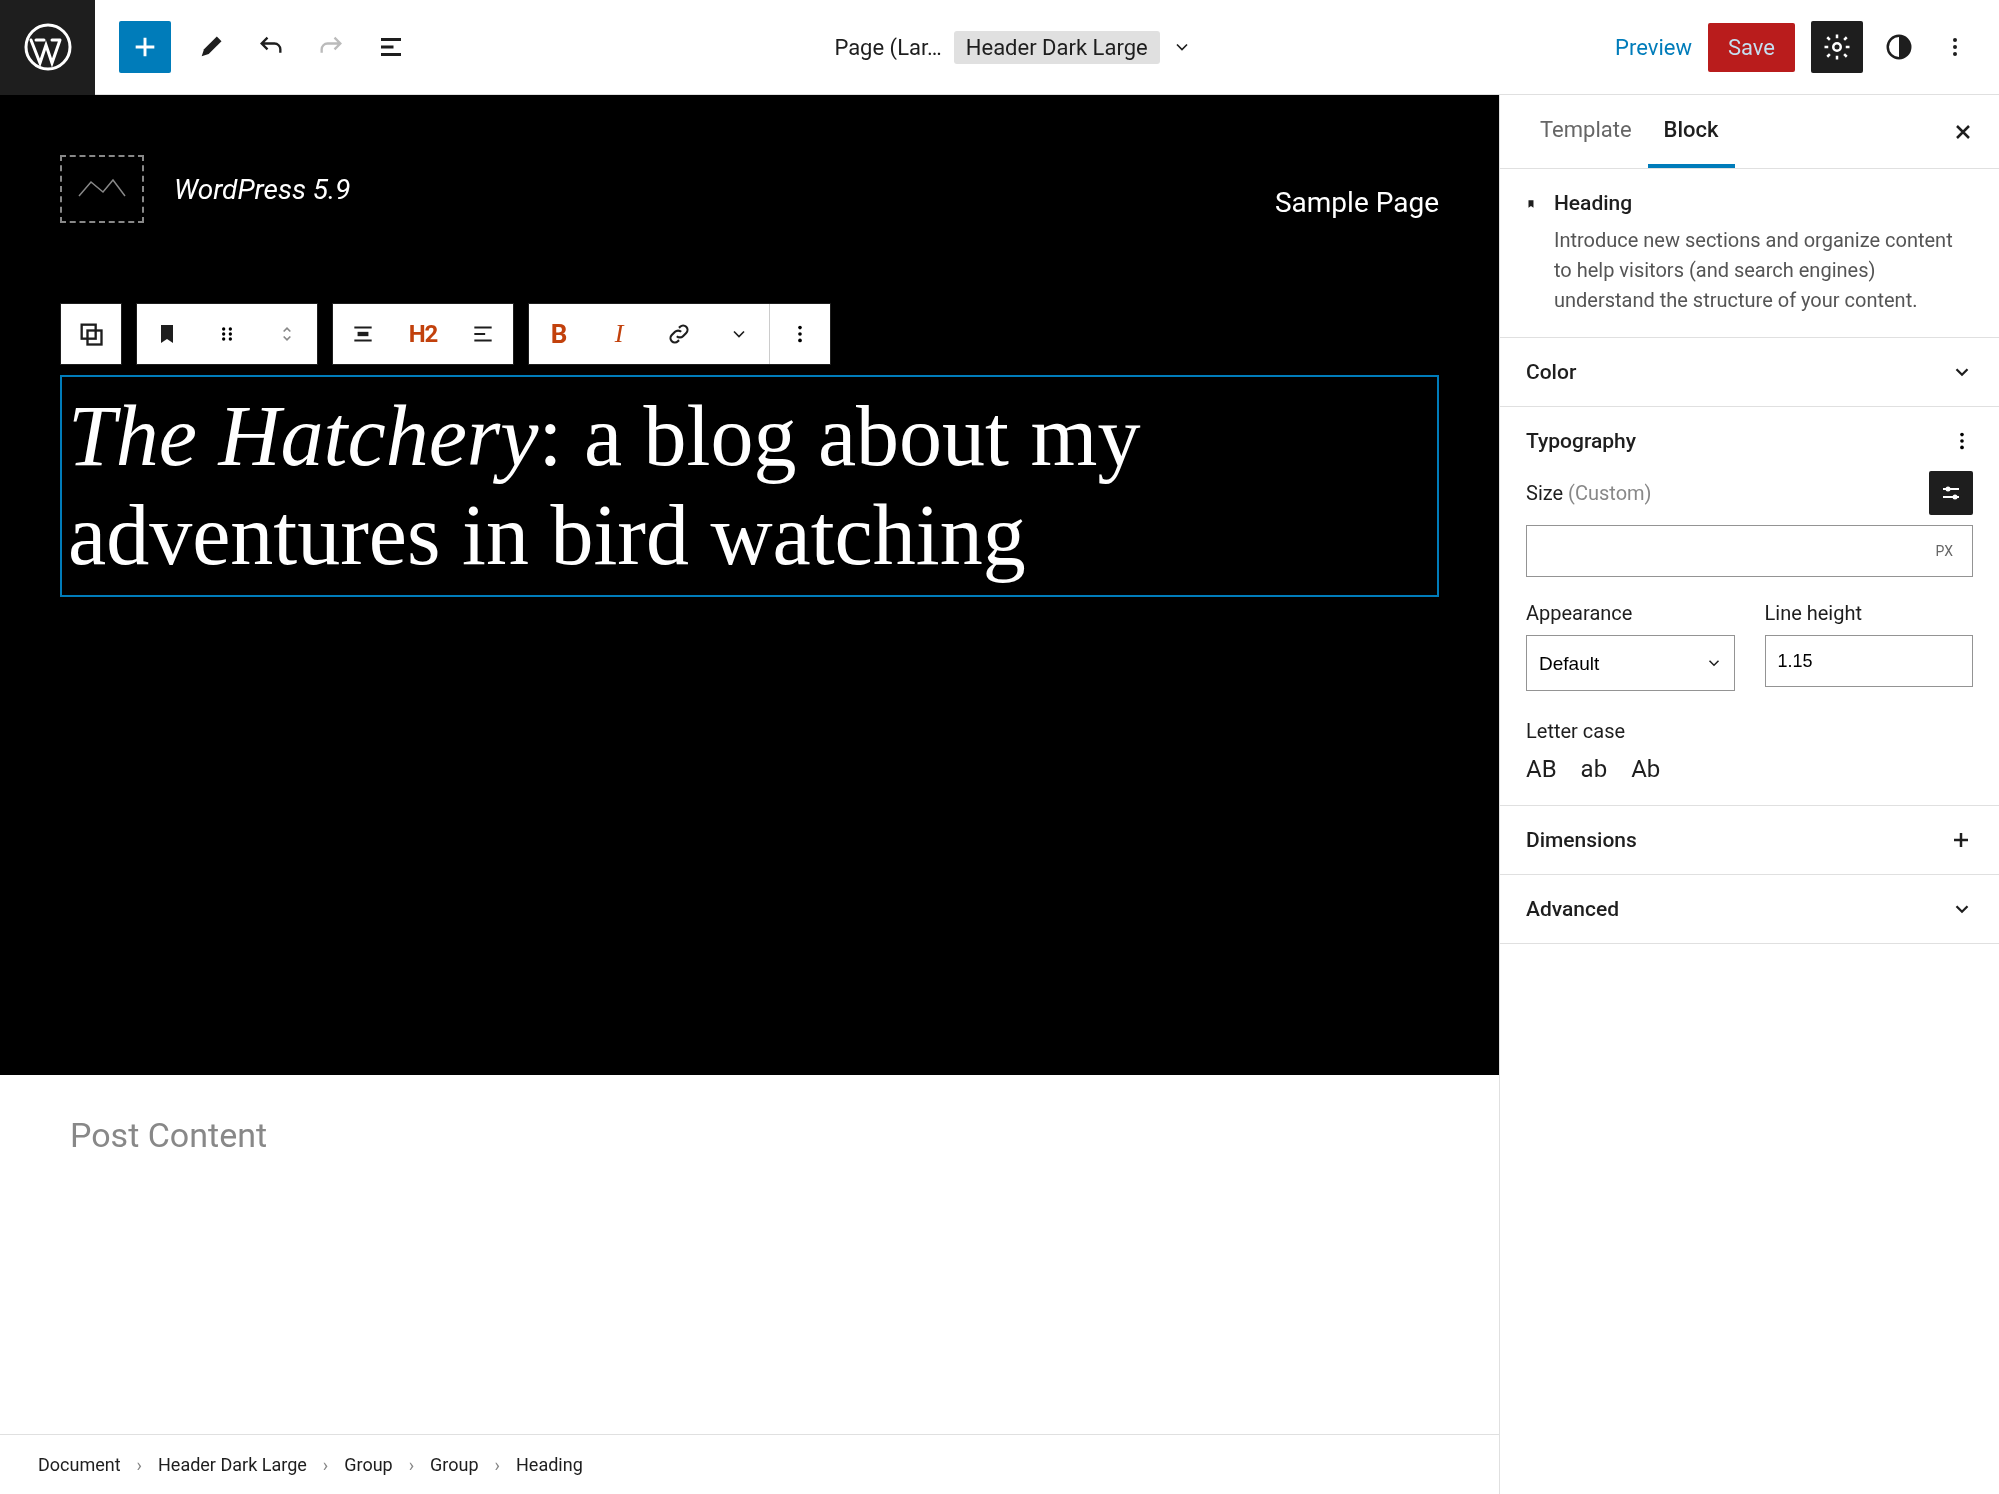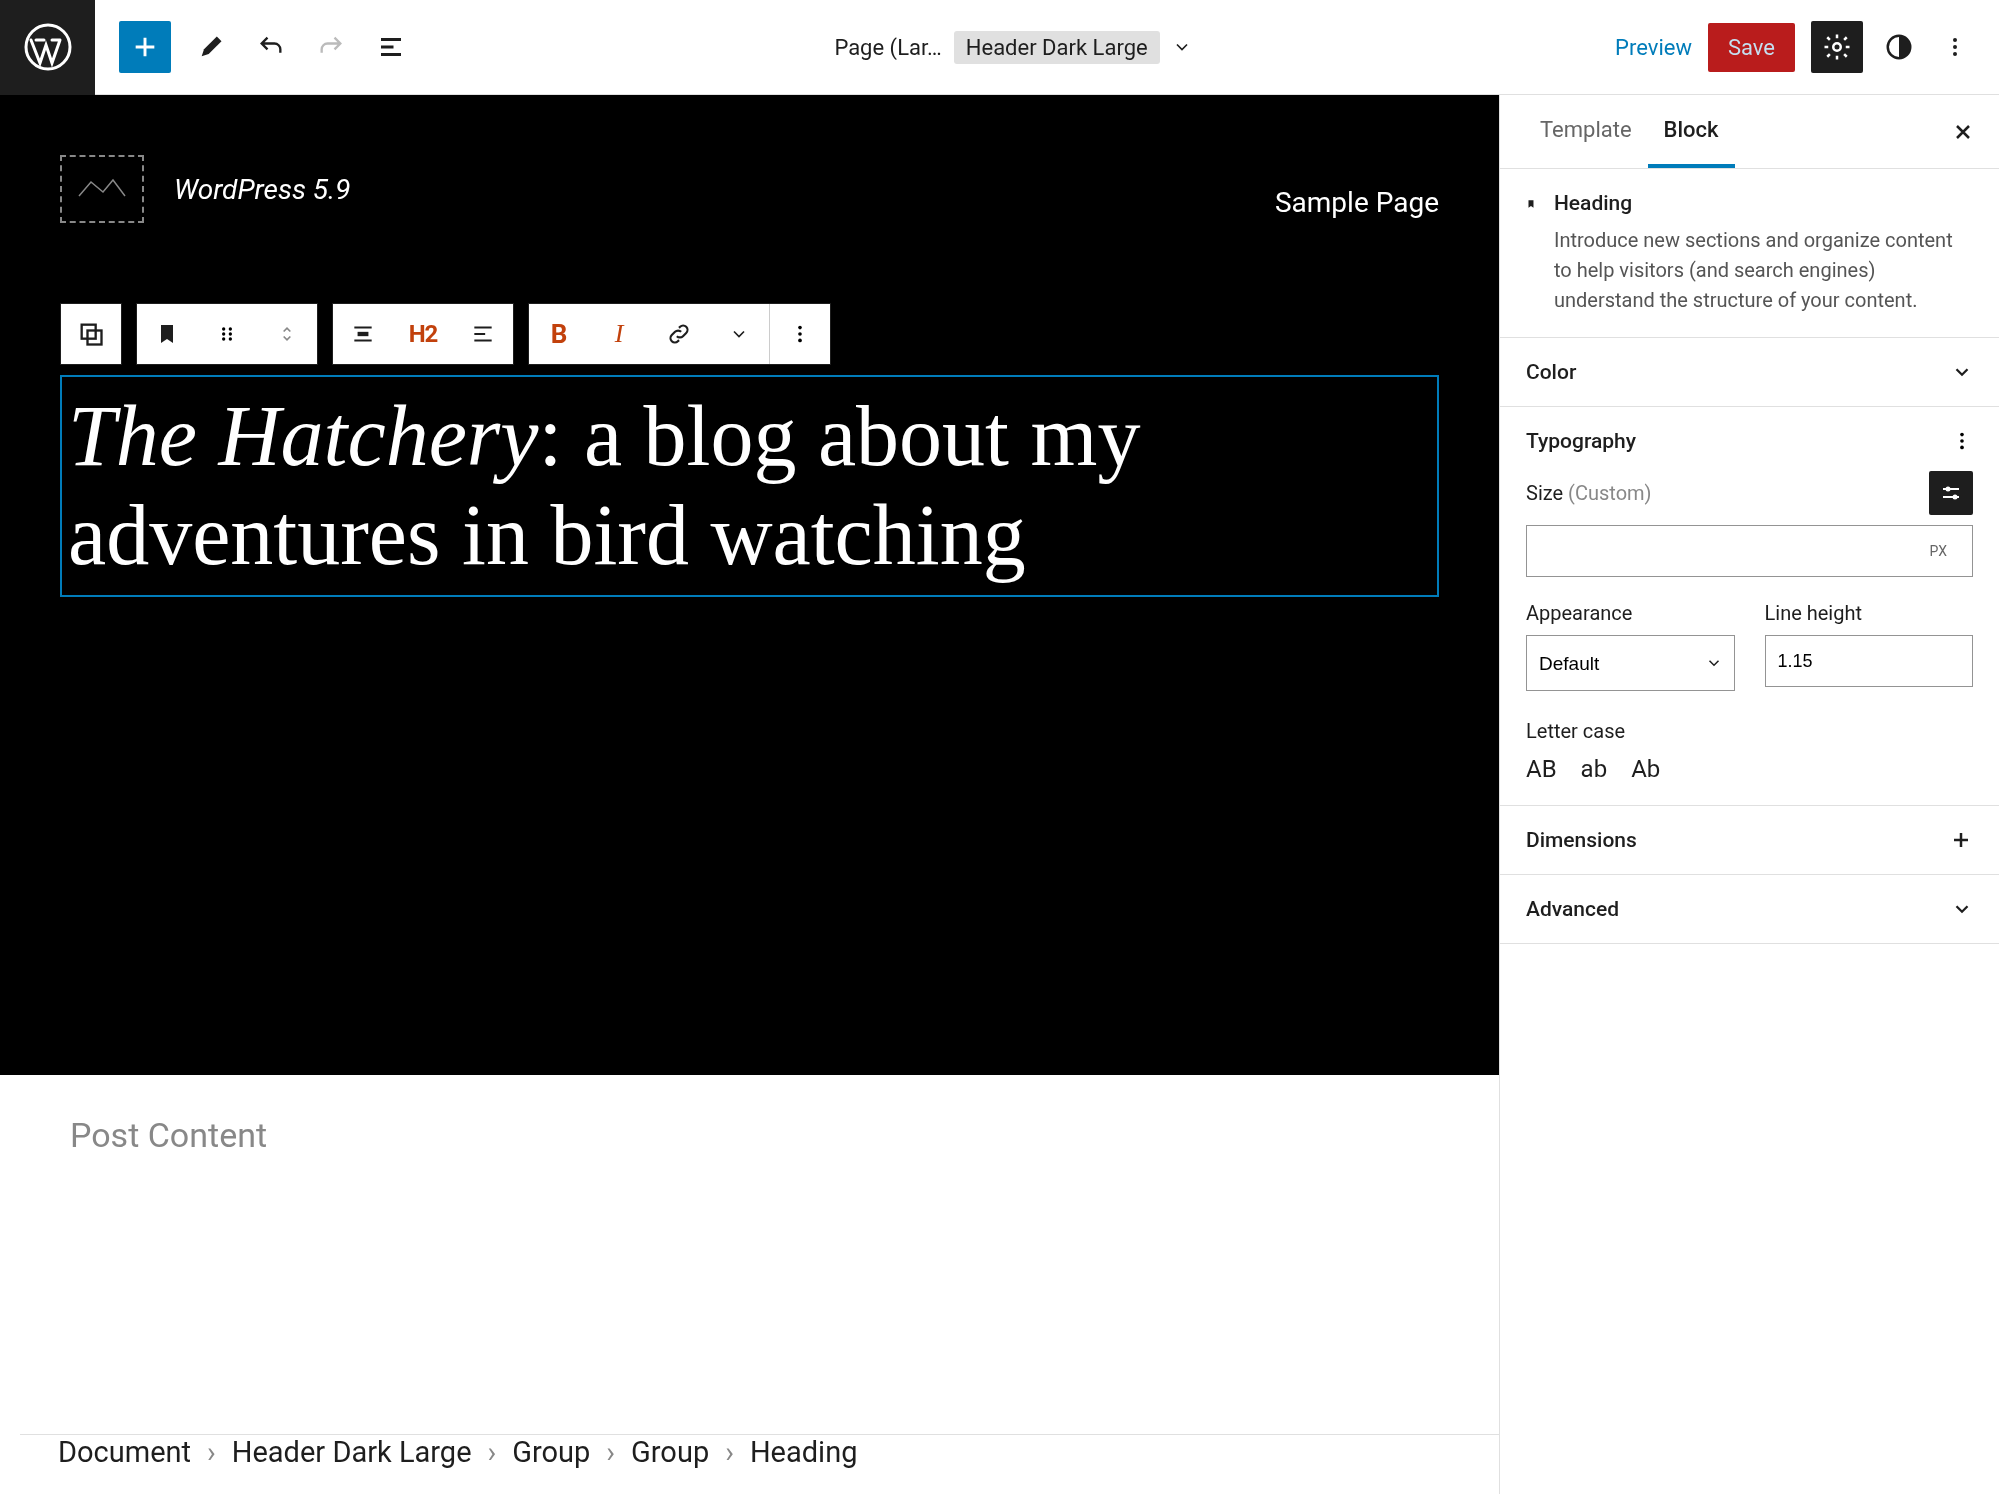--- a/index.html
+++ b/index.html
@@ -53,33 +53,33 @@
 .sb-head { display: flex; align-items: flex-start; gap: 18px; }
 .sb-block-title { font-size: 21px; font-weight: 500; margin-bottom: 10px; }
 .sb-block-desc { font-size: 20px; color: #555; line-height: 1.5; }
 .sb-panel-row { display: flex; align-items: center; justify-content: space-between; font-size: 21px; font-weight: 500; cursor: pointer; }
 .sb-body { padding-top: 18px; }
 .sb-field-row { display: flex; align-items: center; justify-content: space-between; margin-bottom: 10px; }
 .sb-label { font-size: 20px; }
 .sb-hint { color: #888; }
 .set-btn { width: 44px; height: 44px; background: #1e1e1e; color: #fff; display: flex; align-items: center; justify-content: center; border-radius: 2px; }
 .sb-input { width: 100%; height: 52px; border: 1px solid #949494; padding: 0 12px; font-size: 18px; position: relative; }
-.px-unit { position: absolute; right: 26px; top: 50%; transform: translateY(-50%); font-size: 14px; color: #666; }
+.px-unit { position: absolute; right: 20px; top: 50%; transform: translateY(-50%); font-size: 14px; color: #666; }
 .sb-pos { position: relative; }
 .sb-2col { display: flex; gap: 30px; margin-top: 24px; }
 .sb-col { flex: 1; }
 .sb-select { width: 100%; height: 56px; border: 1px solid #949494; padding: 0 12px; font-size: 19px; appearance: none; background: #fff; }
 .sel-wrap { position: relative; }
 .sel-wrap .chev { position: absolute; right: 12px; top: 50%; transform: translateY(-50%); pointer-events: none; }
 .letter-case { margin-top: 28px; }
 .lc-opts { display: flex; gap: 24px; font-size: 24px; margin-top: 12px; }
 .lc-opt { cursor: pointer; }
 
 
-.breadcrumb { height: 60px; border-top: 1px solid #e0e0e0; display: flex; align-items: flex-start; padding: 0 38px; font-size: 29px; gap: 16px; margin-left: 20px; }
+.breadcrumb { height: 60px; border-top: 1px solid #e0e0e0; display: flex; align-items: center; padding: 0 38px; font-size: 18px; gap: 16px; }
 .bc-sep { color: #888; }
 
 svg { display: block; }
 </style>
 </head>
 <body>
 
 <div class="app">
 
   <div class="topbar">

